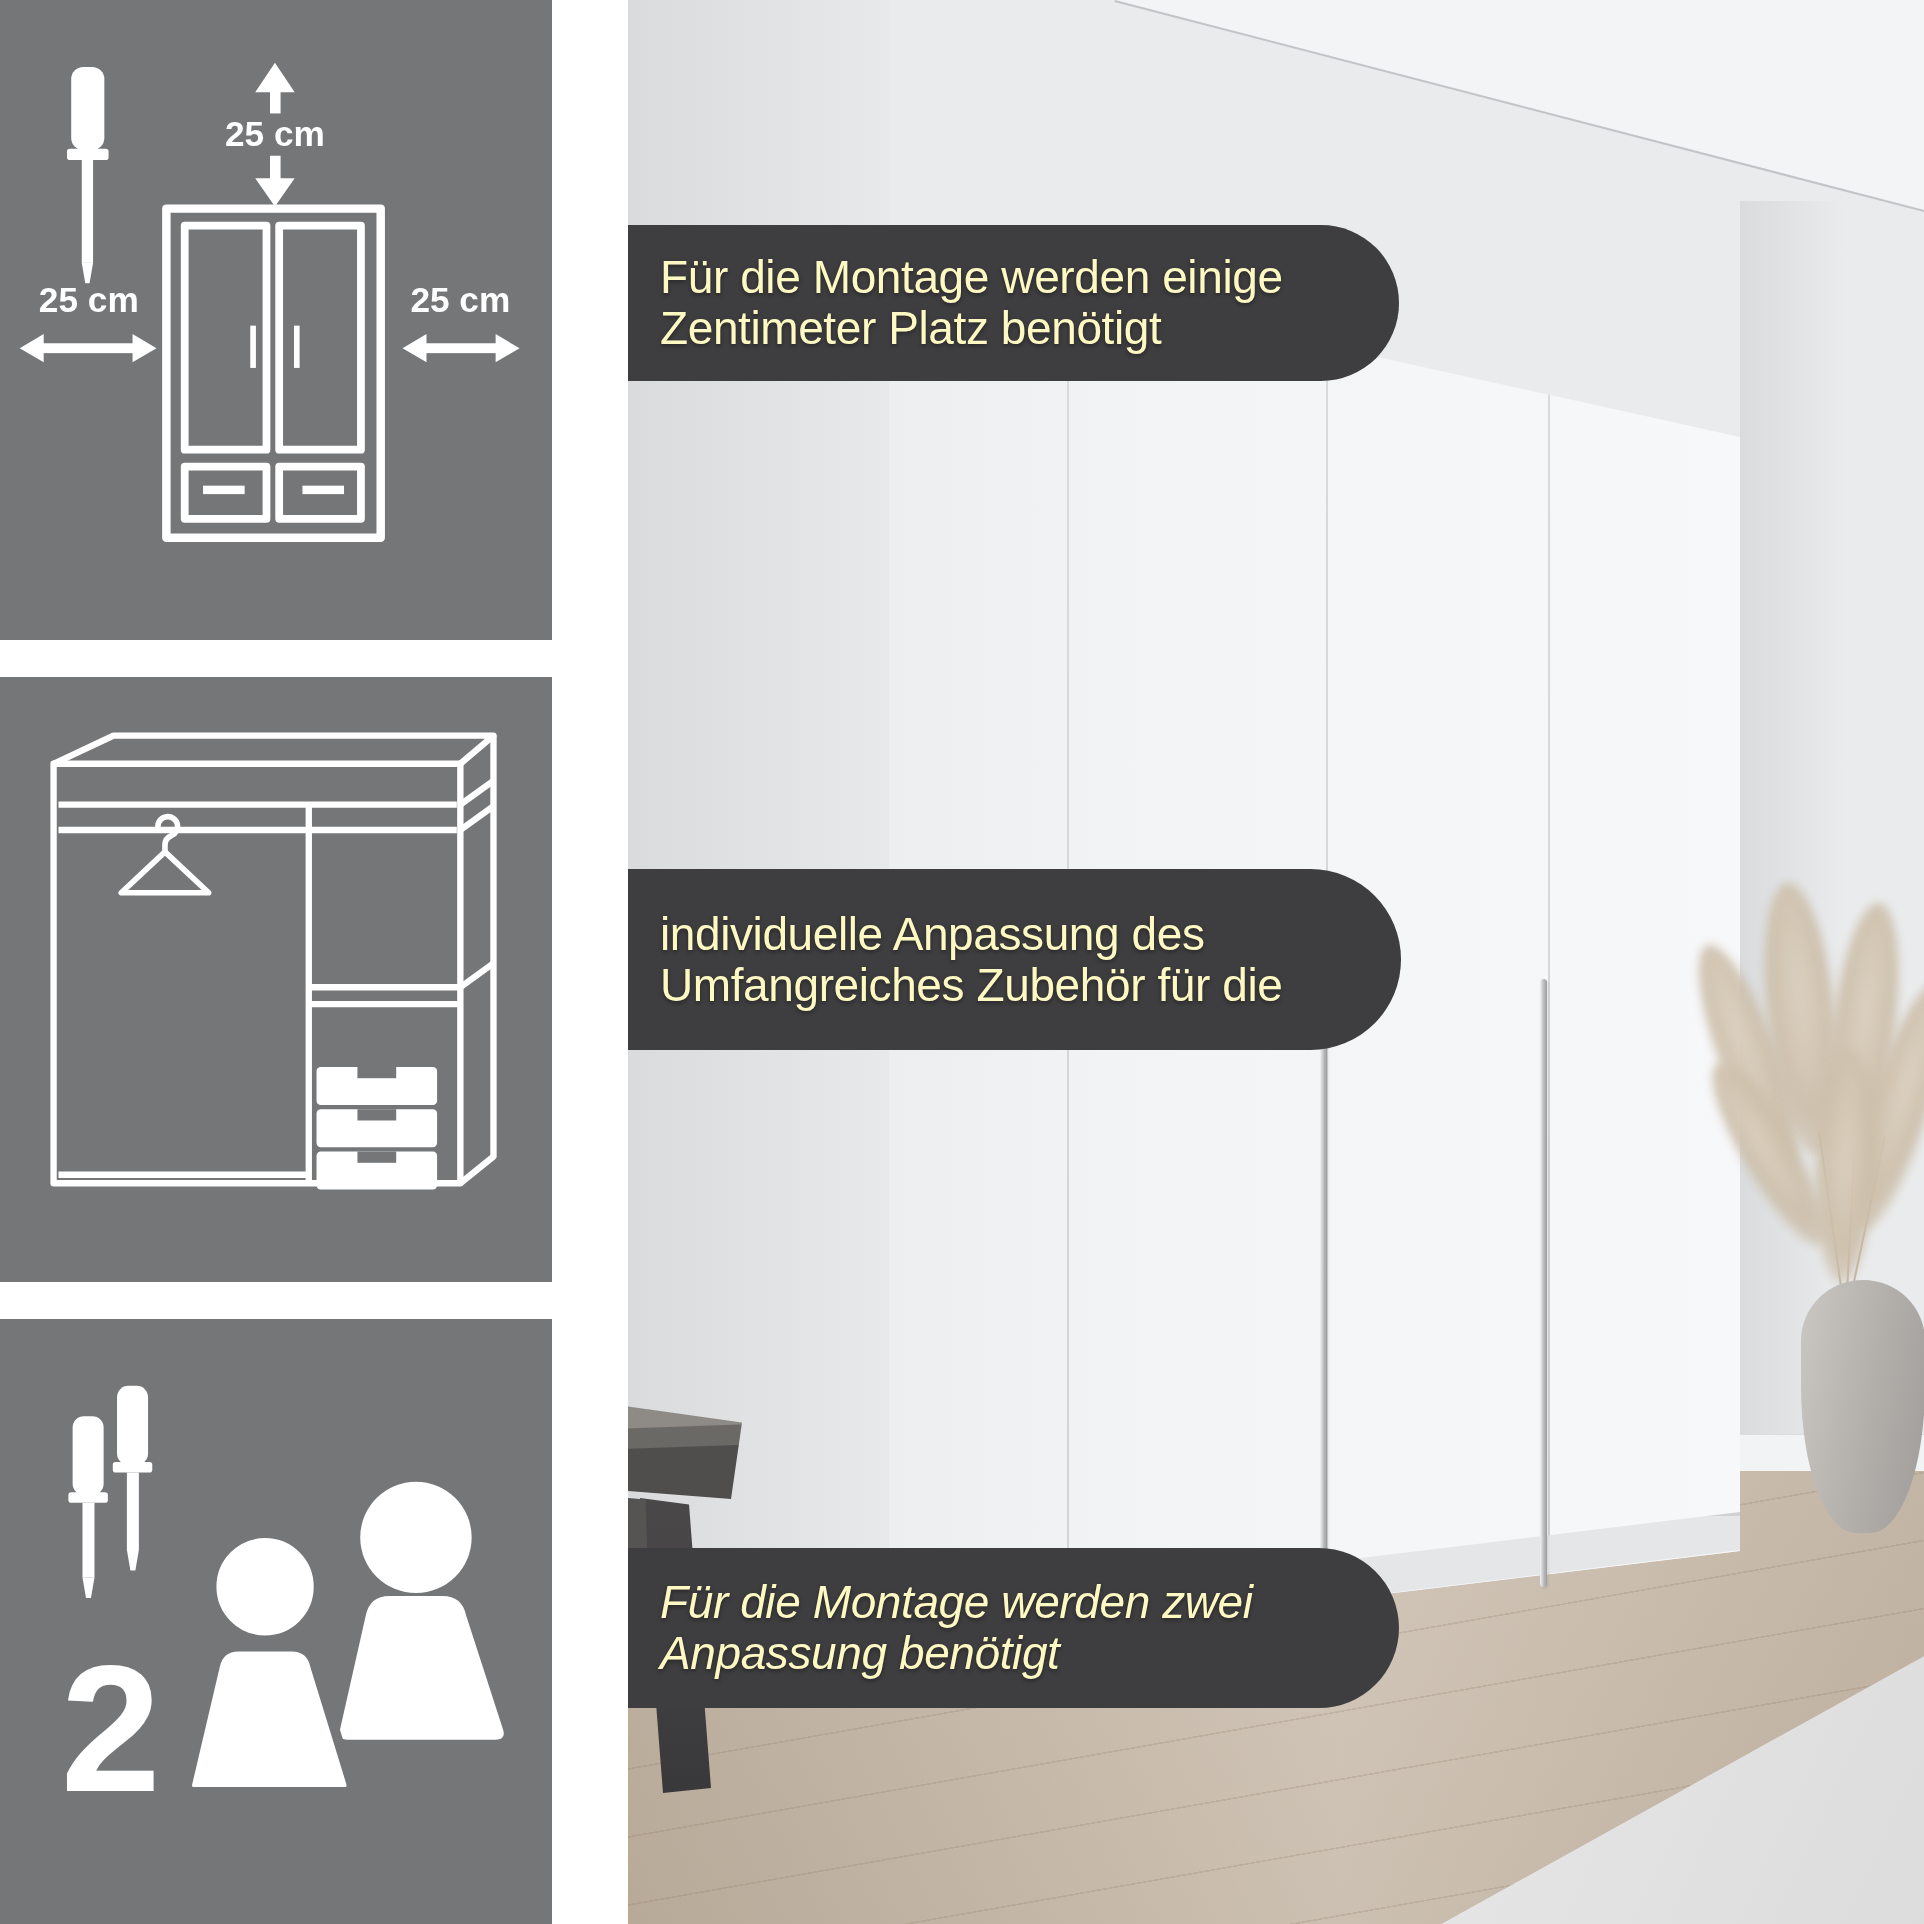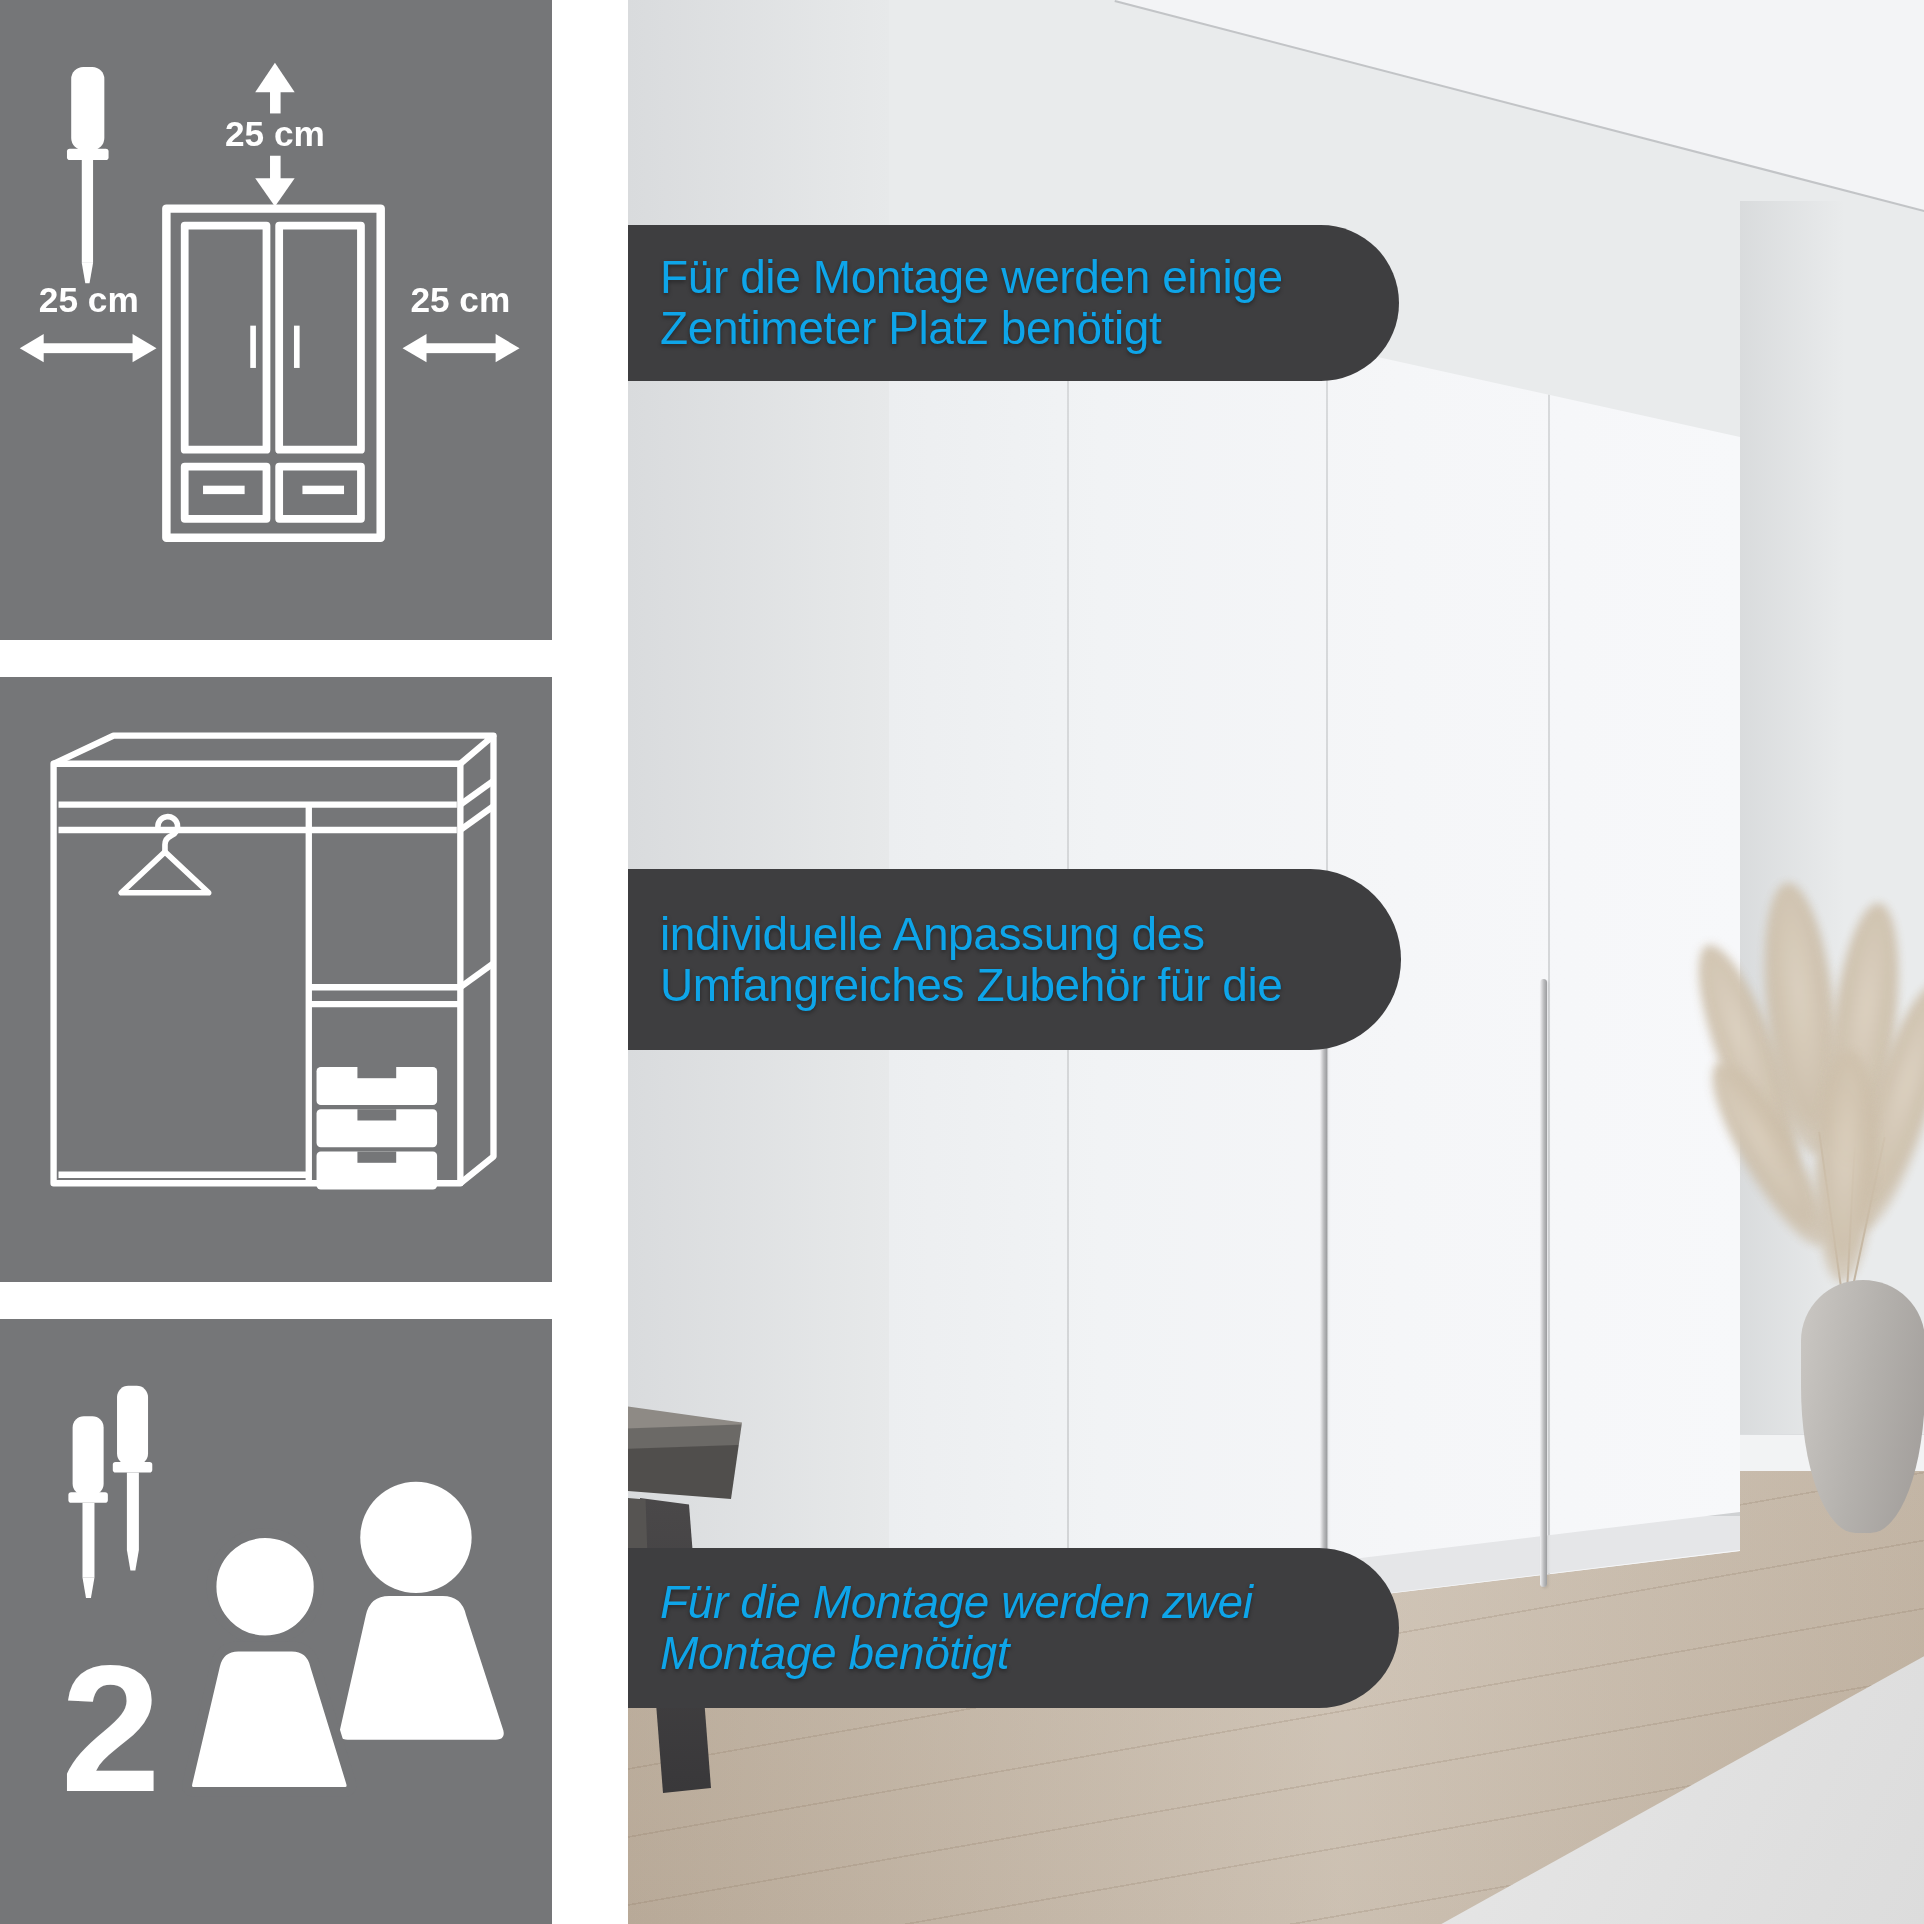--- a/index.html
+++ b/index.html
@@ -58,21 +58,21 @@
         clip-path:polygon(0 0,17.6px 1.6px,24px 197px,0 201px);background:#565452;}
   .pampas{left:1083px;top:866px;width:228px;height:449px;}
   .plume{border-radius:50%;filter:blur(4.8px);opacity:.92;
          background:radial-gradient(ellipse at 50% 40%,#dbcfbd 0%,#ccbea9 55%,rgba(204,190,169,0) 100%);}
   .stem{width:2.4px;background:#c0b2a0;}
   .vase{left:1173px;top:1280px;width:124px;height:253px;
         border-radius:50% 50% 44% 44% / 24% 24% 58% 58%;
         background:linear-gradient(100deg,#cbc8c4,#b4b1ad 50%,#a09c99);}
 
   
-  .callout{position:absolute;left:628px;background:#3e3e40;color:#0ea5e9;
+  .callout{position:absolute;left:628px;background:#3e3e40;color:#fef9c3;
            display:flex;flex-direction:column;justify-content:center;padding-left:32px;box-sizing:border-box;}
   #callout1{top:225px;width:771px;height:156px;border-radius:0 79px 79px 0;}
   #callout2{top:869px;width:773px;height:181px;border-radius:0 91px 91px 0;}
   #callout3{top:1548px;width:771px;height:160px;border-radius:0 92px 92px 0;font-style:italic;}
   .callout .line{font-size:46px;line-height:51px;letter-spacing:-0.4px;white-space:nowrap;
                  text-shadow:0 2.4px 4px rgba(0,0,0,.4);}
 </style>
 </head>
 <body>
 
@@ -213,17 +213,17 @@
   <div class="callout" id="callout1">
     <div class="line">Für die Montage werden einige</div>
     <div class="line">Zentimeter Platz benötigt</div>
   </div>
   <div class="callout" id="callout2">
     <div class="line">individuelle Anpassung des</div>
     <div class="line">Umfangreiches Zubehör für die</div>
   </div>
   <div class="callout" id="callout3">
     <div class="line">Für die Montage werden zwei</div>
-    <div class="line">Montage benötigt</div>
+    <div class="line">Anpassung benötigt</div>
   </div>
 
 </div>
 
 
 </body></html>

